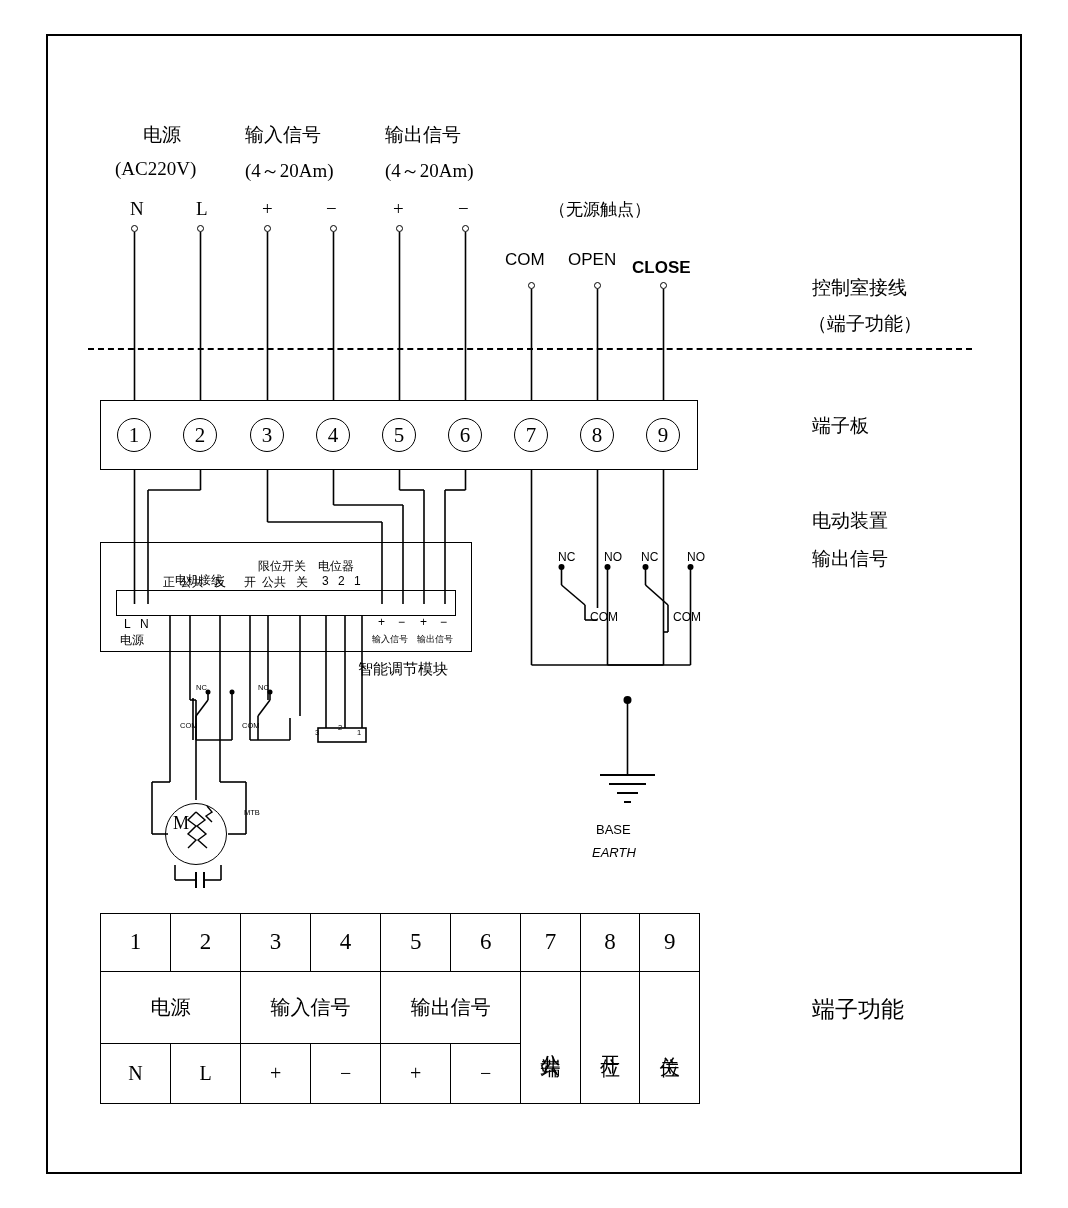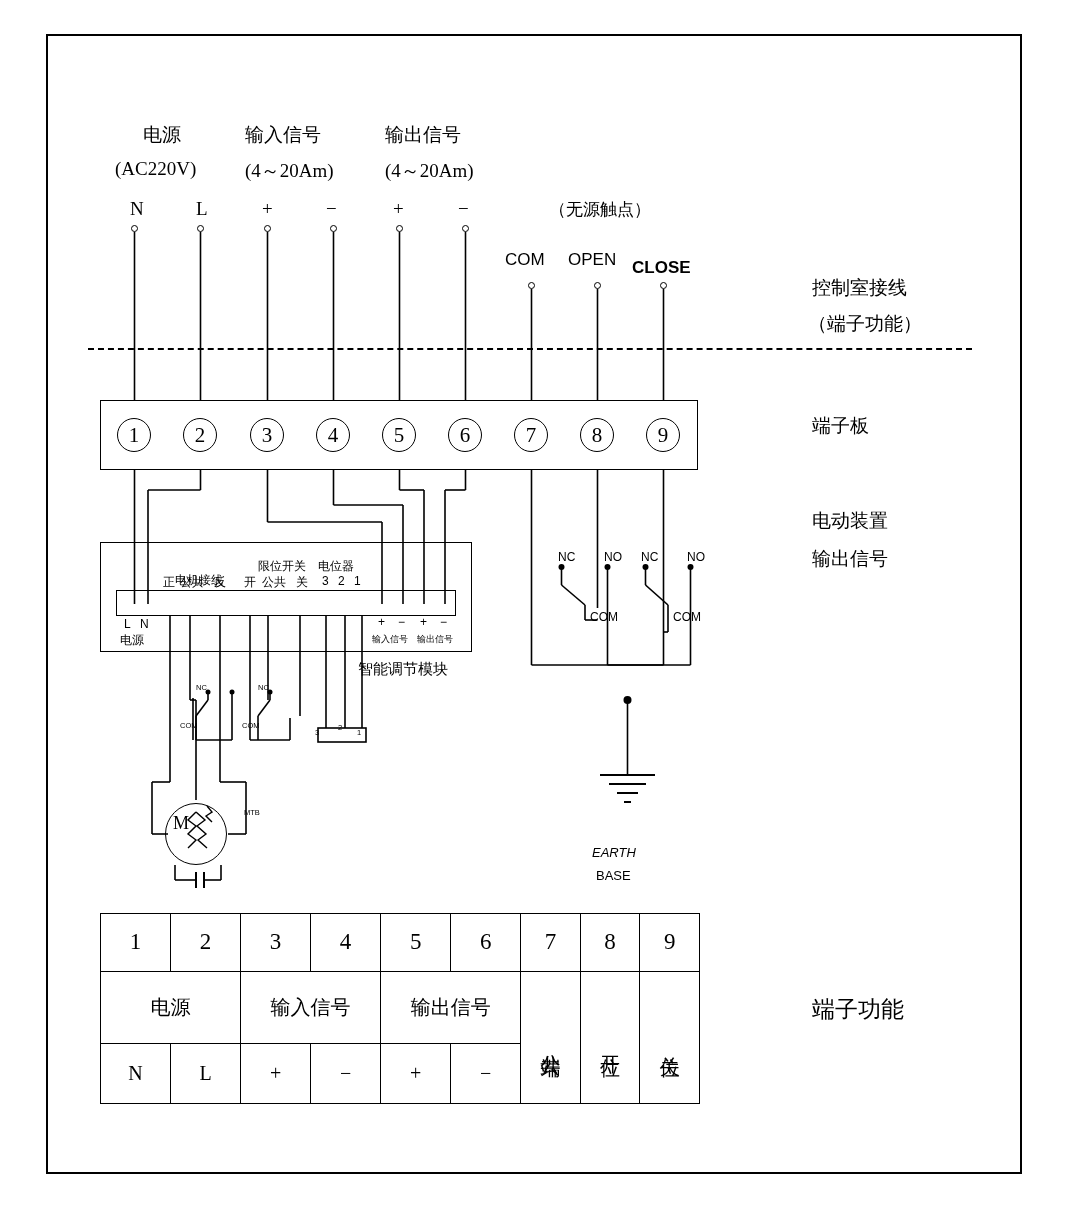--- a/index.html
+++ b/index.html
@@ -234,21 +234,21 @@
   <div class="txt tiny" style="left:242px; top:721px;">COM</div>
 
   <div class="txt tiny" style="left:315px; top:728px;">3</div>
   <div class="txt tiny" style="left:338px; top:723px;">2</div>
   <div class="txt tiny" style="left:357px; top:728px;">1</div>
 
   <div class="motor-circle" style="left:165px; top:803px;"></div>
   <div class="txt" style="left:173px; top:813px; font-size:18px; font-family:'Liberation Serif',serif;">M</div>
   <div class="txt tiny" style="left:212px; top:808px;margin-left:32px;">MTB</div>
 
-  <div class="txt small" style="left:596px; top:822px; font-size:13px;margin-top:46px;">BASE</div>
+  <div class="txt small" style="left:596px; top:822px; font-size:13px;">BASE</div>
   <div class="txt small" style="left:592px; top:845px; font-size:13px;font-style:italic;">EARTH</div>
 
   <svg class="overlay" viewBox="0 0 1068 1208">
     <g stroke="#000" stroke-width="1.6" fill="none">
 
       <line x1="134.5" y1="232" x2="134.5" y2="400"></line>
       <line x1="200.5" y1="232" x2="200.5" y2="400"></line>
       <line x1="267.5" y1="232" x2="267.5" y2="400"></line>
       <line x1="333.5" y1="232" x2="333.5" y2="400"></line>
       <line x1="399.5" y1="232" x2="399.5" y2="400"></line>

